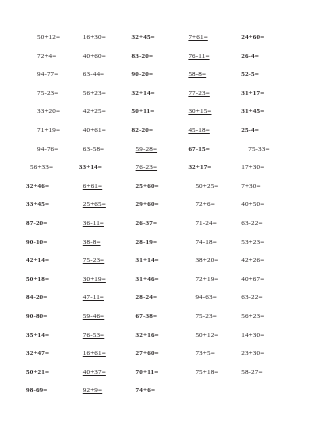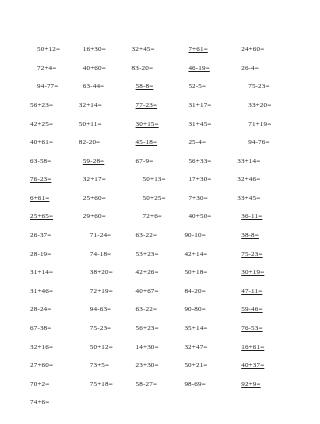--- a/index.html
+++ b/index.html
@@ -13,99 +13,100 @@
     font-family: "Liberation Serif", serif;
     overflow: hidden;
   }
   #worksheet {
     width: 300px;
     height: 424px;
     box-sizing: border-box;
     padding: 28px 18px 12px 18px;
     display: flex;
     flex-direction: column;
-    justify-content: flex-end;
   }
   #problem-grid {
     display: grid;
     grid-template-columns: repeat(5, 1fr);
     grid-auto-rows: 18.6px;
     width: 100%;
     align-content: start;
   }
   .problem-cell {
     font-size: 7.1px;
     color: #231f20;
     letter-spacing: 0.15px;
     white-space: nowrap;
     line-height: 18.6px;
     text-align: left;
     padding-left: 1px;
   }
   
   .problem-cell.col-0 { padding-left: 19px; }
   .problem-cell.col-1 { padding-left: 12px; }
-  .problem-cell.col-2 { padding-left: 8px; }
+  .problem-cell.col-2 { padding-left: 8px; font-weight: bold; }
   .problem-cell.col-3 { padding-left: 12px; text-decoration: underline; }
-  .problem-cell.col-4 { padding-left: 12px; }
+  .problem-cell.col-4 { padding-left: 12px; font-weight: bold; }
 </style>
 </head>
 <body>
 
 <div id="worksheet">
   <div id="problem-grid">
       <div class="problem-cell col-0">50+12=</div>
       <div class="problem-cell col-1">16+30=</div>
       <div class="problem-cell col-2">32+45=</div>
       <div class="problem-cell col-3">7+61=</div>
       <div class="problem-cell col-4">24+60=</div>
       <div class="problem-cell col-0">72+4=</div>
       <div class="problem-cell col-1">40+60=</div>
       <div class="problem-cell col-2">83-20=</div>
-      <div class="problem-cell col-3">46-19=</div>
+      <div class="problem-cell col-3">76-11=</div>
       <div class="problem-cell col-4">26-4=</div>
       <div class="problem-cell col-0">94-77=</div>
       <div class="problem-cell col-1">63-44=</div>
+      <div class="problem-cell col-2">90-20=</div>
       <div class="problem-cell col-3">58-8=</div>
       <div class="problem-cell col-4">52-5=</div>
       <div class="problem-cell col-0">75-23=</div>
       <div class="problem-cell col-1">56+23=</div>
       <div class="problem-cell col-2">32+14=</div>
       <div class="problem-cell col-3">77-23=</div>
       <div class="problem-cell col-4">31+17=</div>
       <div class="problem-cell col-0">33+20=</div>
       <div class="problem-cell col-1">42+25=</div>
       <div class="problem-cell col-2">50+11=</div>
       <div class="problem-cell col-3">30+15=</div>
       <div class="problem-cell col-4">31+45=</div>
       <div class="problem-cell col-0">71+19=</div>
       <div class="problem-cell col-1">40+61=</div>
       <div class="problem-cell col-2">82-20=</div>
       <div class="problem-cell col-3">45-18=</div>
       <div class="problem-cell col-4">25-4=</div>
       <div class="problem-cell col-0">94-76=</div>
       <div class="problem-cell col-1">63-58=</div>
       <div class="problem-cell col-3">59-28=</div>
-      <div class="problem-cell col-4">67-9=</div>
+      <div class="problem-cell col-4">67-15=</div>
+      <div class="problem-cell col-0">75-33=</div>
       <div class="problem-cell col-1">56+33=</div>
       <div class="problem-cell col-2">33+14=</div>
       <div class="problem-cell col-3">76-23=</div>
       <div class="problem-cell col-4">32+17=</div>
-      <div class="problem-cell col-0">50+13=</div>
       <div class="problem-cell col-1">17+30=</div>
       <div class="problem-cell col-2">32+46=</div>
       <div class="problem-cell col-3">6+61=</div>
       <div class="problem-cell col-4">25+60=</div>
       <div class="problem-cell col-0">50+25=</div>
       <div class="problem-cell col-1">7+30=</div>
       <div class="problem-cell col-2">33+45=</div>
       <div class="problem-cell col-3">25+65=</div>
       <div class="problem-cell col-4">29+60=</div>
       <div class="problem-cell col-0">72+6=</div>
       <div class="problem-cell col-1">40+50=</div>
+      <div class="problem-cell col-2">87-20=</div>
       <div class="problem-cell col-3">36-11=</div>
       <div class="problem-cell col-4">26-37=</div>
       <div class="problem-cell col-0">71-24=</div>
       <div class="problem-cell col-1">63-22=</div>
       <div class="problem-cell col-2">90-10=</div>
       <div class="problem-cell col-3">38-8=</div>
       <div class="problem-cell col-4">28-19=</div>
       <div class="problem-cell col-0">74-18=</div>
       <div class="problem-cell col-1">53+23=</div>
       <div class="problem-cell col-2">42+14=</div>
@@ -133,20 +134,20 @@
       <div class="problem-cell col-4">32+16=</div>
       <div class="problem-cell col-0">50+12=</div>
       <div class="problem-cell col-1">14+30=</div>
       <div class="problem-cell col-2">32+47=</div>
       <div class="problem-cell col-3">16+61=</div>
       <div class="problem-cell col-4">27+60=</div>
       <div class="problem-cell col-0">73+5=</div>
       <div class="problem-cell col-1">23+30=</div>
       <div class="problem-cell col-2">50+21=</div>
       <div class="problem-cell col-3">40+37=</div>
-      <div class="problem-cell col-4">70+2=</div>
+      <div class="problem-cell col-4">70+11=</div>
       <div class="problem-cell col-0">75+18=</div>
       <div class="problem-cell col-1">58-27=</div>
       <div class="problem-cell col-2">98-69=</div>
       <div class="problem-cell col-3">92+9=</div>
       <div class="problem-cell col-4">74+6=</div>
     </div>
 </div>
 
 </body></html>

